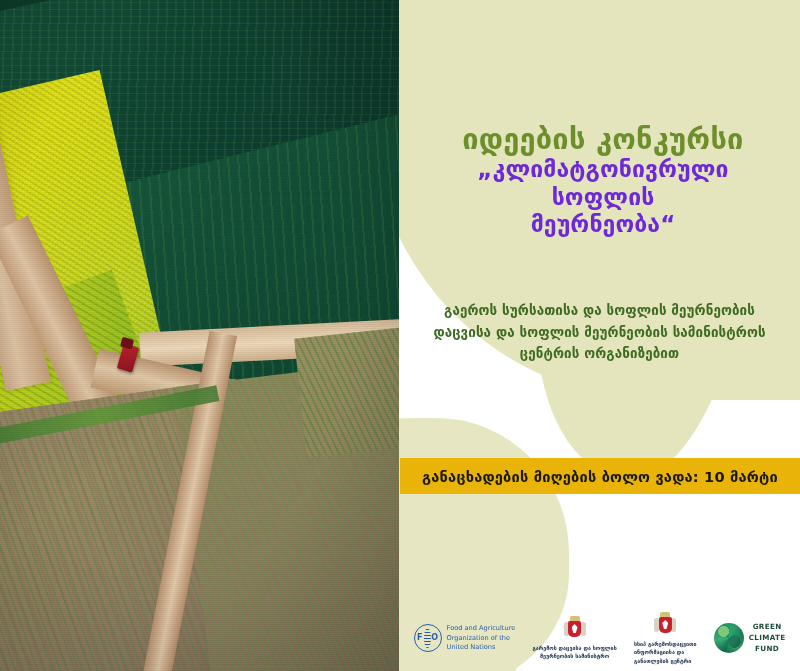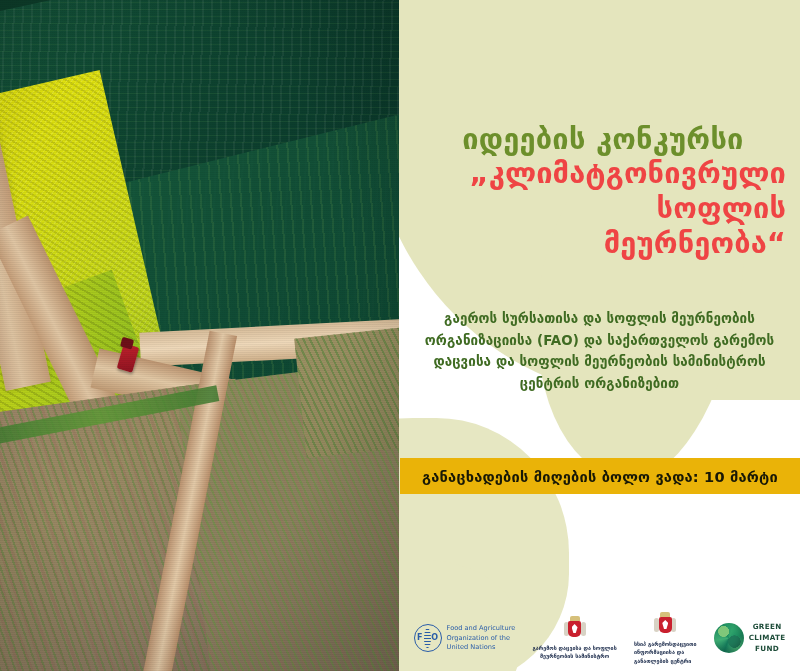--- a/index.html
+++ b/index.html
@@ -139,25 +139,25 @@
     position:absolute;left:-90px;top:560px;width:210px;height:150px;
     background:#e6e7c2;border-radius:50% 50% 40% 60%;
   }
   .panel-content{position:absolute;inset:0;}
 
   .title-block{position:absolute;left:7px;right:0;top:122px;text-align:center;padding:0 14px;}
   .t-line1{
     color:#6c8f2b;font-size:29px;font-weight:bold;line-height:1.18;letter-spacing:.2px;
   }
   .t-line{
-    color:#ef4444;font-size:29px;font-weight:bold;line-height:1.2;letter-spacing:.1px;text-align:right;
+    color:#6d28d9;font-size:23px;font-weight:bold;line-height:1.2;letter-spacing:.1px;
   }
 
   .body-block{
-    position:absolute;left:0;right:0;top:308px;text-align:center;padding:0 16px;
+    position:absolute;left:0;right:0;top:300px;text-align:center;padding:0 16px;
     color:#3f6b22;font-size:13.4px;font-weight:bold;line-height:1.62;letter-spacing:.1px;
   }
 
   .deadline{
     position:absolute;left:1px;right:0;top:458px;height:36px;
     background:#eab308;display:flex;align-items:center;justify-content:center;
   }
   .deadline span{color:#181806;font-size:14.6px;font-weight:bold;letter-spacing:.2px;}
 
   
@@ -243,21 +243,20 @@
 
       <div class="title-block">
         <div class="t-line1">იდეების კონკურსი</div>
         <div class="t-line">„კლიმატგონივრული</div>
         <div class="t-line">სოფლის</div>
         <div class="t-line">მეურნეობა“</div>
       </div>
 
       <div class="body-block">
         <div>გაეროს სურსათისა და სოფლის მეურნეობის</div>
-        <div>ორგანიზაციისა (FAO) და საქართველოს გარემოს</div>
         <div>დაცვისა და სოფლის მეურნეობის სამინისტროს</div>
         <div>ცენტრის ორგანიზებით</div>
       </div>
 
       <div class="deadline">
         <span>განაცხადების მიღების ბოლო ვადა: 10 მარტი</span>
       </div>
 
     </div>
   </div>

